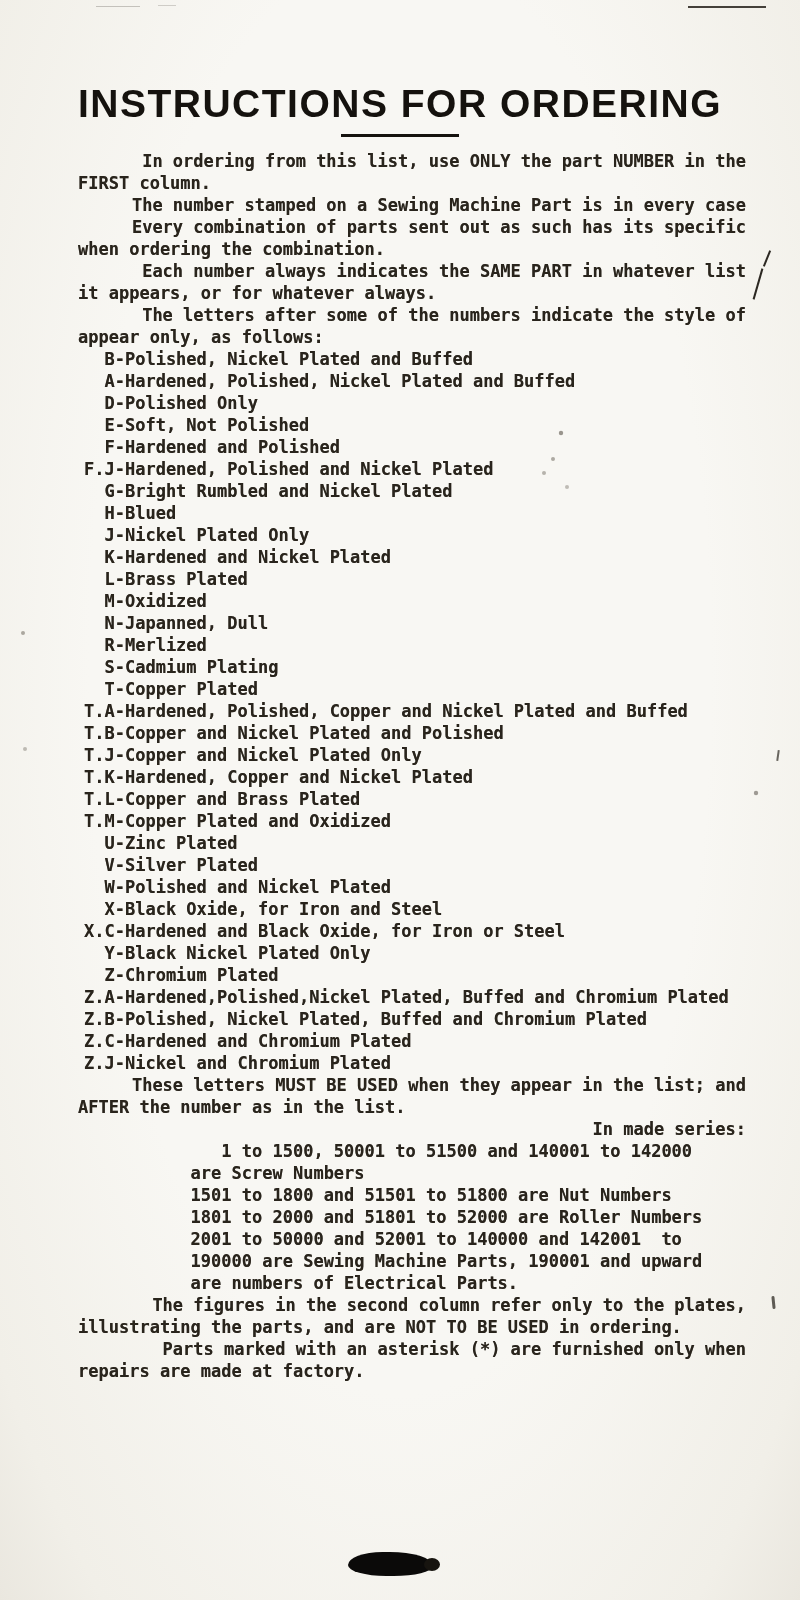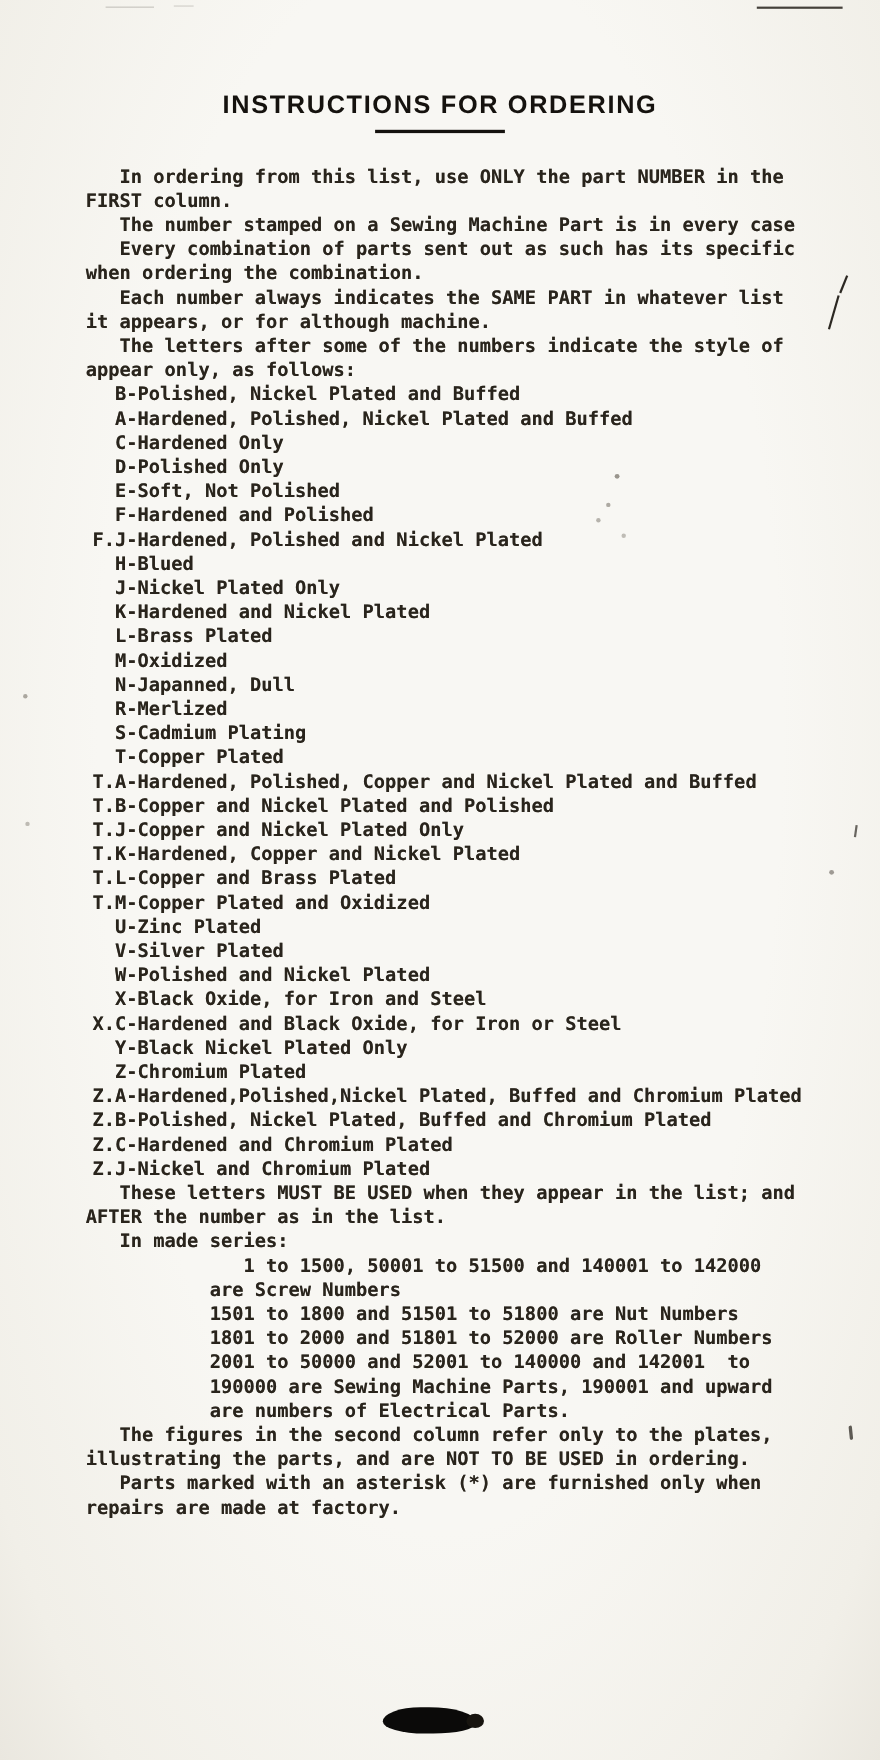--- a/index.html
+++ b/index.html
@@ -7,41 +7,41 @@
     position:relative;
     width:800px;height:1600px;
     margin:0 auto;
     background:radial-gradient(ellipse at 50% 42%, #f8f7f3 55%, #f1efe8 88%, #eae7df 100%);
     overflow:hidden;
     font-family:"DejaVu Sans Mono", monospace;
   }
   .title{
     font-family:"Liberation Sans", sans-serif;
     font-weight:700;
-    font-size:23px;
+    font-size:39px;
     letter-spacing:1.5px;
     text-align:center;
     margin:0;
     padding-top:84px;
     line-height:1;
     color:#15120e;
   }
   .title-rule{
     width:118px;height:3px;background:#15120e;margin:11px auto 0;
   }
   .body{
     position:absolute;
     left:78px;top:150px;width:668px;
     font-size:17px;line-height:22px;
     font-weight:700;
     color:#29241c;
     text-shadow:0 0 0.4px rgba(41,36,28,.55);
   }
   .line{white-space:pre;}
-  .line.indent{padding-left:3ch;}
+  .line.indent{padding-left:3ch;text-align:right;}
   .finish-line{margin-left:6px;}
   .fcode{display:inline-block;width:3ch;text-align:right;}
   .series-block{margin-left:11ch;}
   .line.series-first{padding-left:3ch;}
 
   
   .artifact{position:absolute;background:#3a362f;}
   .top-right-line{left:688px;top:6px;width:78px;height:2px;background:#44403a;}
   .top-left-dash{left:96px;top:6px;width:44px;height:1px;background:rgba(70,64,56,.28);}
   .top-left-dash2{left:158px;top:5px;width:18px;height:1px;background:rgba(70,64,56,.22);}
@@ -84,32 +84,32 @@
   <div class="title-rule"></div>
 
   <div class="body">
     <div>
         <div class="line indent">In ordering from this list, use ONLY the part NUMBER in the</div>
         <div class="line">FIRST column.</div>
         <div class="line indent">The number stamped on a Sewing Machine Part is in every case</div>
         <div class="line indent">Every combination of parts sent out as such has its specific</div>
         <div class="line">when ordering the combination.</div>
         <div class="line indent">Each number always indicates the SAME PART in whatever list</div>
-        <div class="line">it appears, or for although machine.</div>
+        <div class="line">it appears, or for whatever always.</div>
         <div class="line indent">The letters after some of the numbers indicate the style of</div>
         <div class="line">appear only, as follows:</div>
       </div>
     <div class="finish-list">
         <div class="line finish-line"><span class="fcode">B</span><span class="fdesc">-Polished, Nickel Plated and Buffed</span></div>
         <div class="line finish-line"><span class="fcode">A</span><span class="fdesc">-Hardened, Polished, Nickel Plated and Buffed</span></div>
-        <div class="line finish-line"><span class="fcode">C</span><span class="fdesc">-Hardened Only</span></div>
         <div class="line finish-line"><span class="fcode">D</span><span class="fdesc">-Polished Only</span></div>
         <div class="line finish-line"><span class="fcode">E</span><span class="fdesc">-Soft, Not Polished</span></div>
         <div class="line finish-line"><span class="fcode">F</span><span class="fdesc">-Hardened and Polished</span></div>
         <div class="line finish-line"><span class="fcode">F.J</span><span class="fdesc">-Hardened, Polished and Nickel Plated</span></div>
+        <div class="line finish-line"><span class="fcode">G</span><span class="fdesc">-Bright Rumbled and Nickel Plated</span></div>
         <div class="line finish-line"><span class="fcode">H</span><span class="fdesc">-Blued</span></div>
         <div class="line finish-line"><span class="fcode">J</span><span class="fdesc">-Nickel Plated Only</span></div>
         <div class="line finish-line"><span class="fcode">K</span><span class="fdesc">-Hardened and Nickel Plated</span></div>
         <div class="line finish-line"><span class="fcode">L</span><span class="fdesc">-Brass Plated</span></div>
         <div class="line finish-line"><span class="fcode">M</span><span class="fdesc">-Oxidized</span></div>
         <div class="line finish-line"><span class="fcode">N</span><span class="fdesc">-Japanned, Dull</span></div>
         <div class="line finish-line"><span class="fcode">R</span><span class="fdesc">-Merlized</span></div>
         <div class="line finish-line"><span class="fcode">S</span><span class="fdesc">-Cadmium Plating</span></div>
         <div class="line finish-line"><span class="fcode">T</span><span class="fdesc">-Copper Plated</span></div>
         <div class="line finish-line"><span class="fcode">T.A</span><span class="fdesc">-Hardened, Polished, Copper and Nickel Plated and Buffed</span></div>

